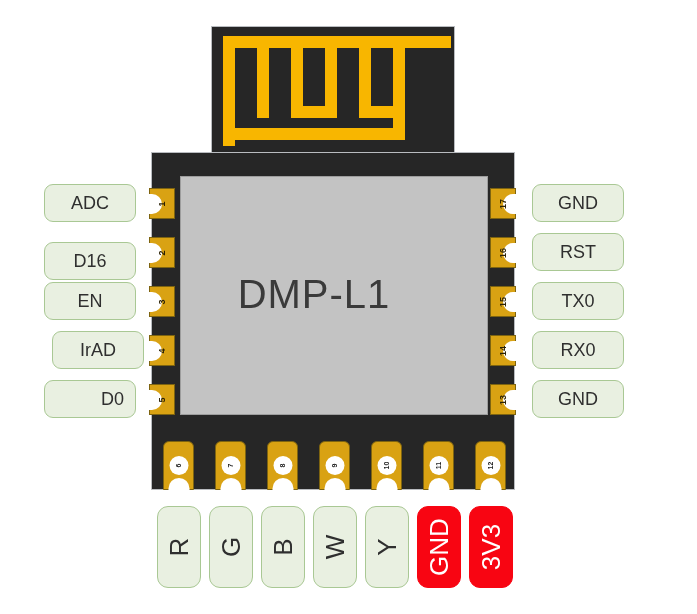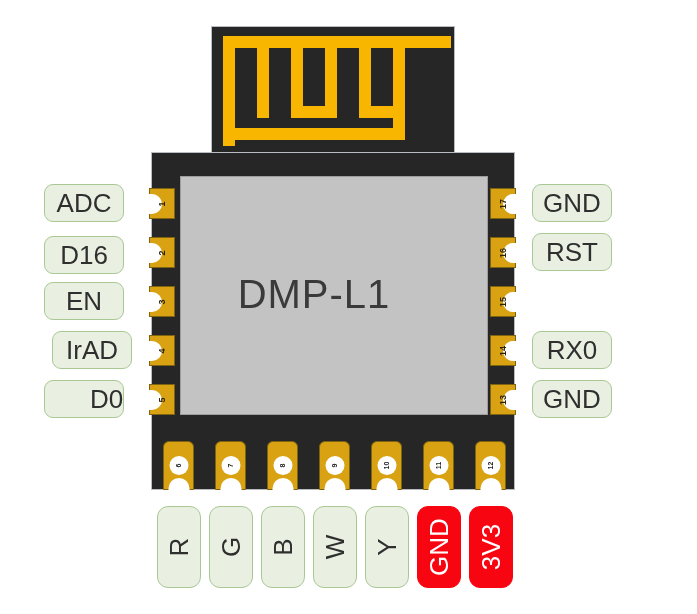--- a/index.html
+++ b/index.html
@@ -76,21 +76,21 @@
     width:21px;height:12px;background:#ffffff;border-radius:11px 11px 0 0;
   }
 
   
   .pill{
     position:absolute;box-sizing:border-box;
     background:#e9f0e1;border:1.5px solid #a9c894;border-radius:9px;
     display:flex;align-items:center;justify-content:center;
     color:#2f2f2f;font-family:"Liberation Sans", sans-serif;
   }
-  .pill.h{width:80px;height:38px;font-size:26px;}
+  .pill.h{width:92px;height:38px;font-size:18px;}
   .pill.v{
     width:44px;height:82px;font-size:26px;border-radius:11px;
   }
   .pill.v .txt{transform:rotate(-90deg);white-space:nowrap;line-height:1;}
   .pill.red{background:#f80512;border-color:#f80512;color:#ffffff;}
 </style>
 </head>
 <body>
 
 <div id="stage">
@@ -140,21 +140,21 @@
   <div class="side-pad pad-left" style="left:149px;top:335px;">
     <div class="notch"></div>
     <div class="pad-num">4</div>
   </div>
   <div class="side-pad pad-left" style="left:149px;top:384px;">
     <div class="notch"></div>
     <div class="pad-num">5</div>
   </div>
 
   <div class="pill h" style="left:44px;top:184px;">ADC</div>
-  <div class="pill h" style="left:44px;top:236px;">D16</div>
+  <div class="pill h" style="left:44px;top:242px;">D16</div>
   <div class="pill h" style="left:44px;top:282px;">EN</div>
   <div class="pill h" style="left:44px;top:331px;margin-left:8px;">IrAD</div>
   <div class="pill h" style="left:44px;top:380px;padding-left:45px;">D0</div>
 
   <div class="side-pad pad-right" style="left:490px;top:188px;">
     <div class="notch"></div>
     <div class="pad-num">17</div>
   </div>
   <div class="side-pad pad-right" style="left:490px;top:237px;">
     <div class="notch"></div>
@@ -168,20 +168,21 @@
     <div class="notch"></div>
     <div class="pad-num">14</div>
   </div>
   <div class="side-pad pad-right" style="left:490px;top:384px;">
     <div class="notch"></div>
     <div class="pad-num">13</div>
   </div>
 
   <div class="pill h" style="left:532px;top:184px;">GND</div>
   <div class="pill h" style="left:532px;top:233px;">RST</div>
+  <div class="pill h" style="left:532px;top:282px;">TX0</div>
   <div class="pill h" style="left:532px;top:331px;">RX0</div>
   <div class="pill h" style="left:532px;top:380px;">GND</div>
 
   <div class="bot-pad" style="left:163px;top:441px;">
     <div class="via">
         <span>6</span>
       </div>
     <div class="notch"></div>
   </div>
   <div class="bot-pad" style="left:215px;top:441px;">

